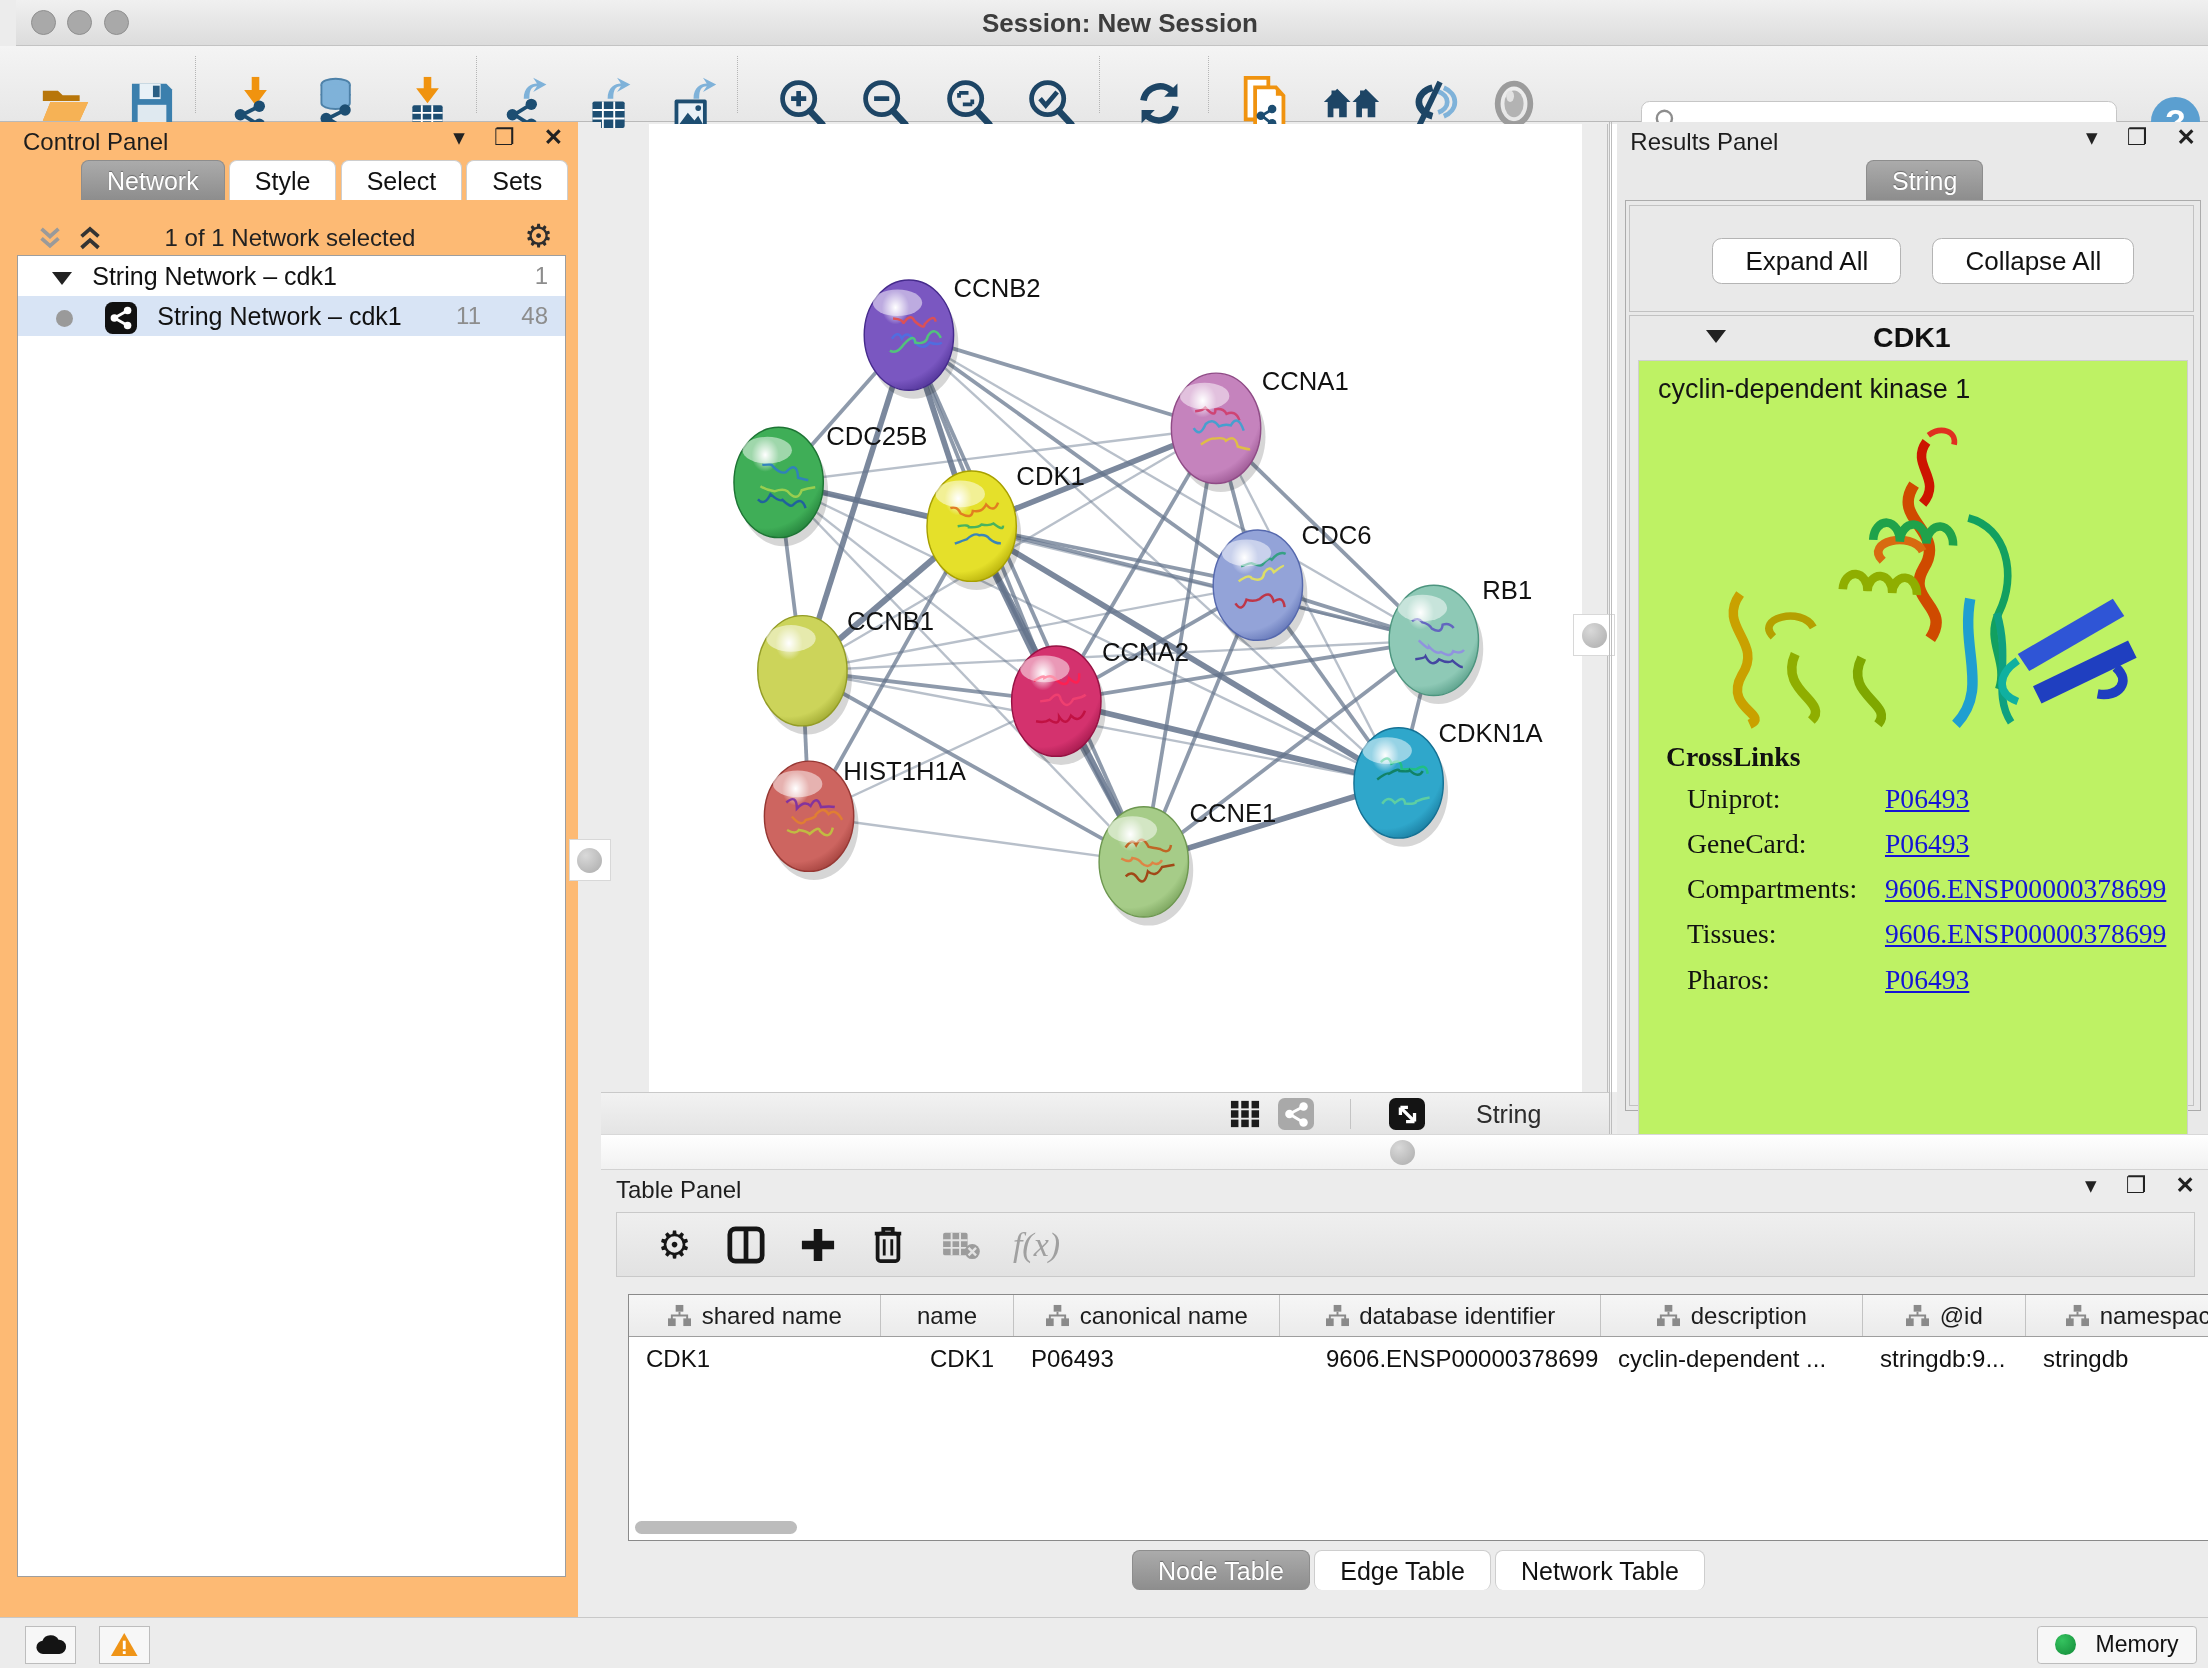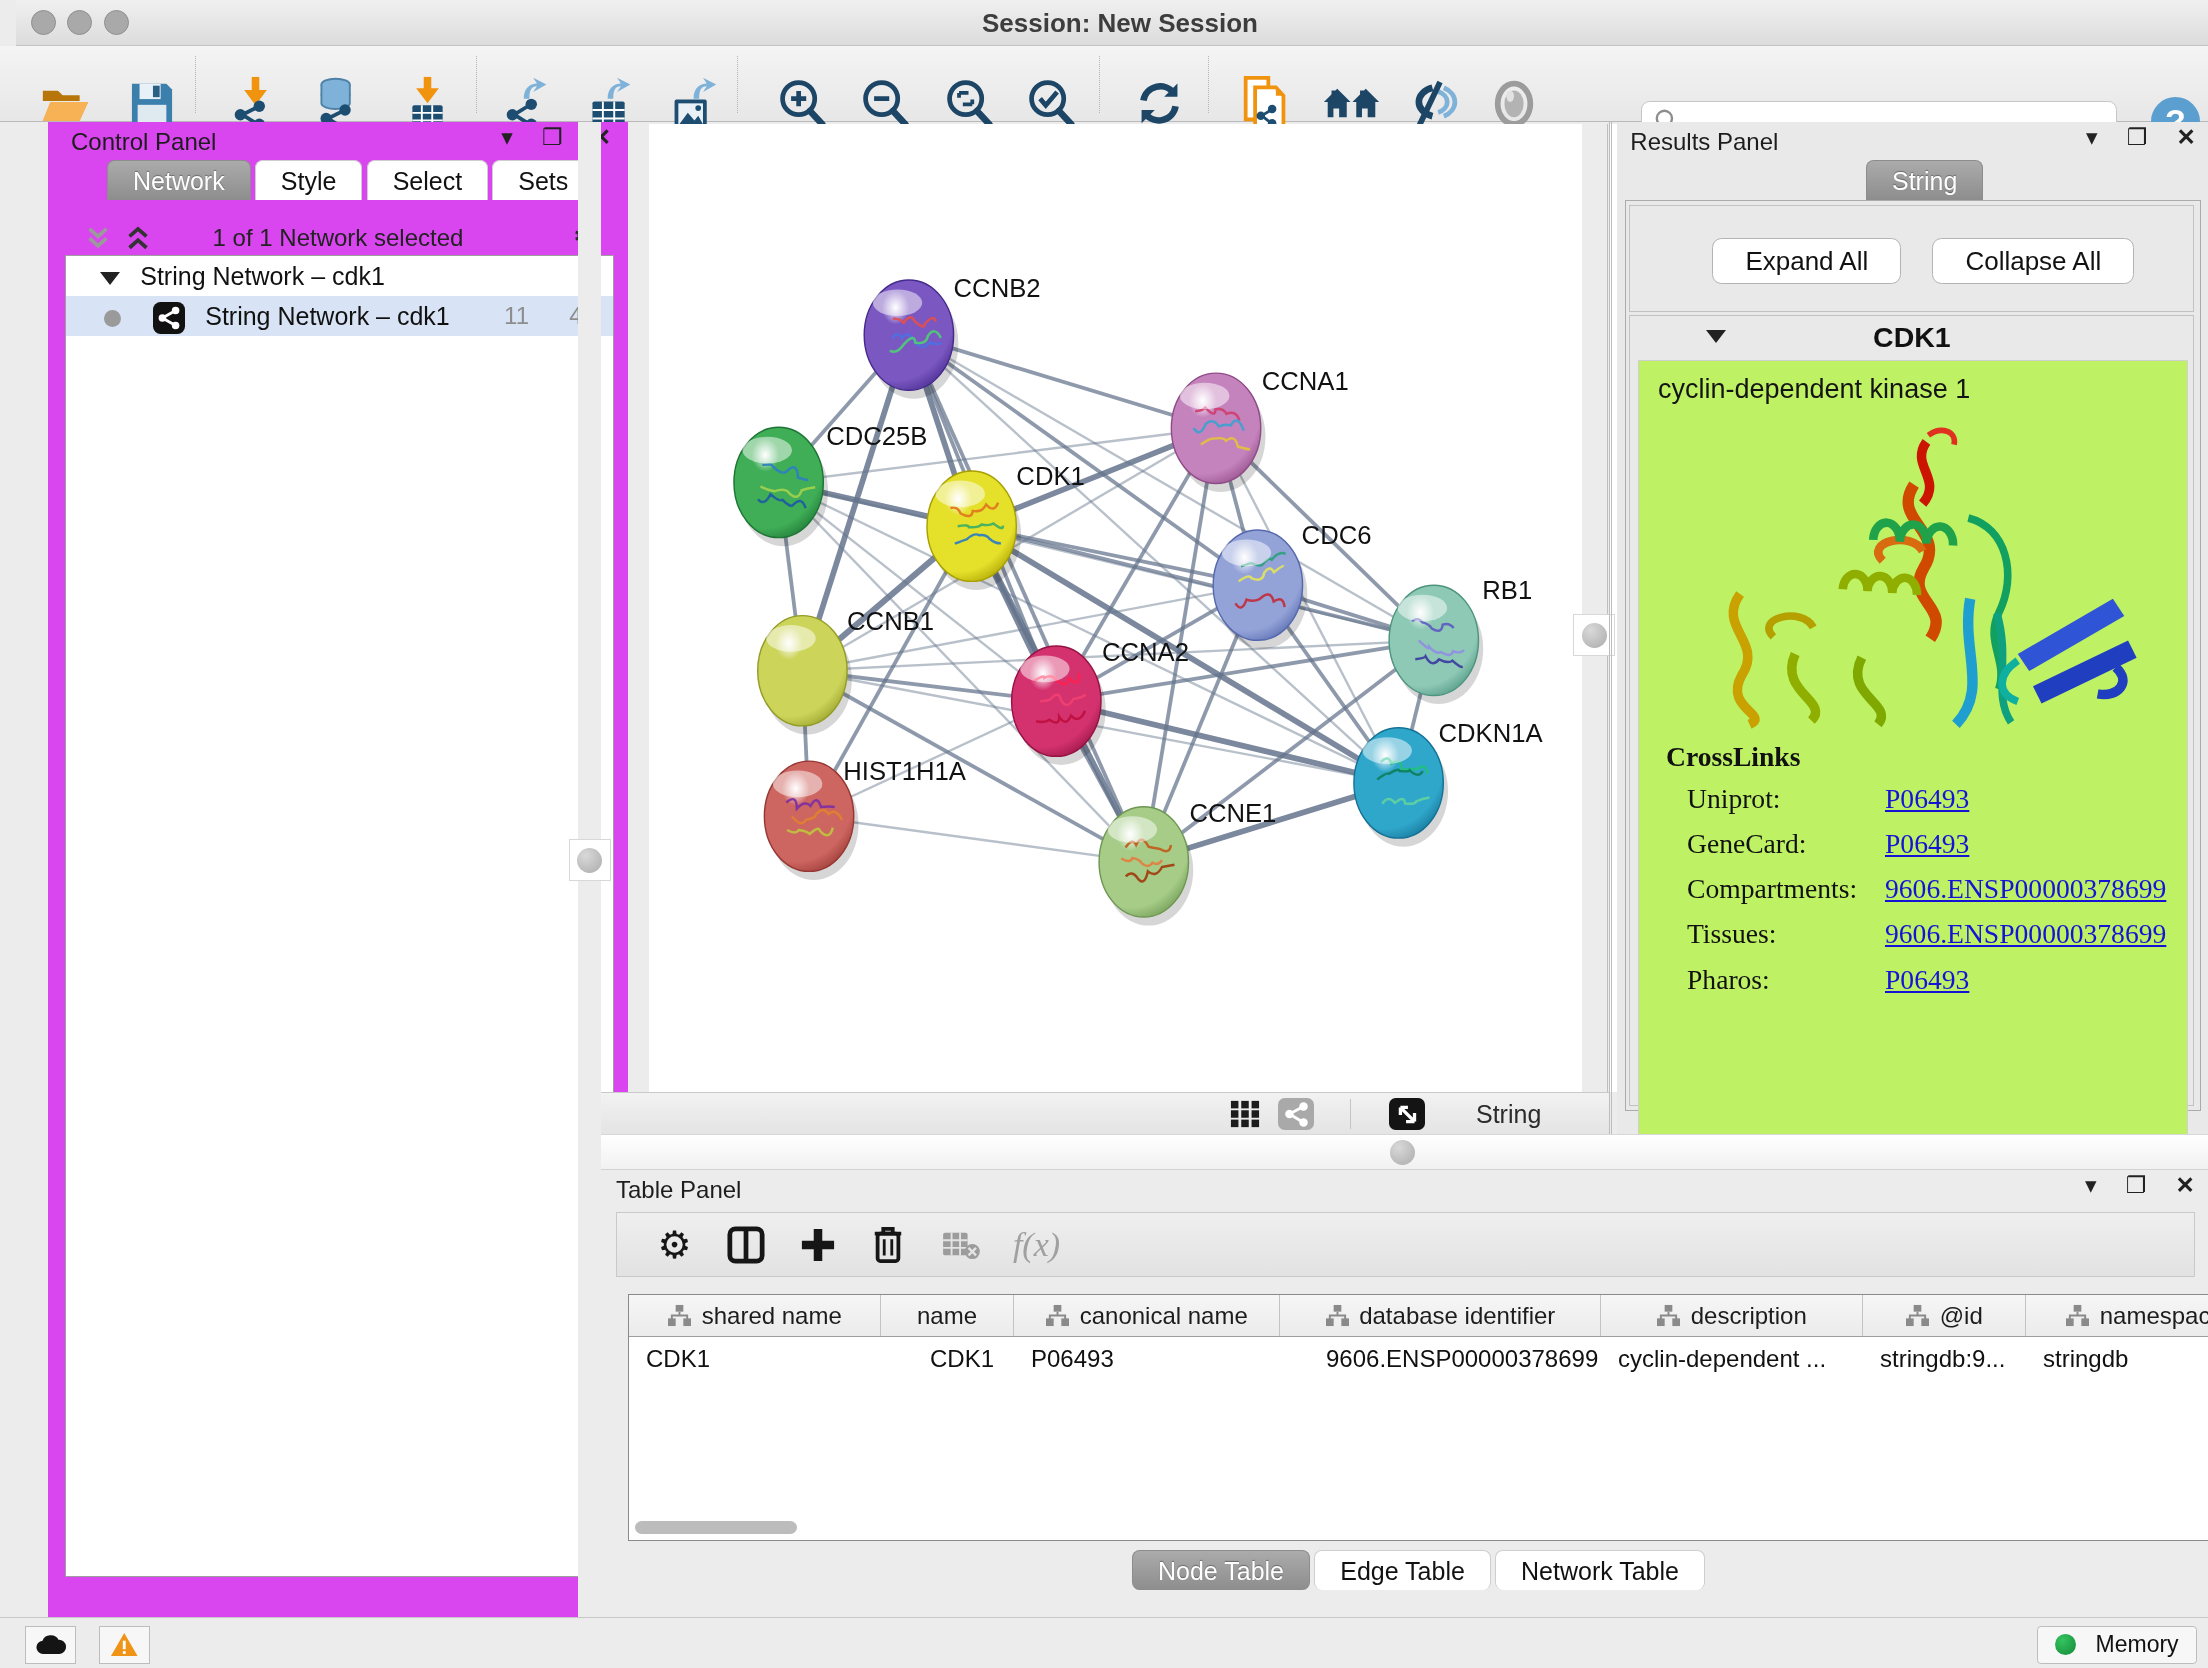--- a/index.html
+++ b/index.html
@@ -29,22 +29,22 @@
 
   
   .panel-title { font-size:24px; color:#1d1d1d; }
   .panel-ctrl { font-size:23px; color:#222; display:inline-block; margin-left:25px; }
   .tab { display:inline-block; height:40px; line-height:40px; padding:0 25px; font-size:25px;
     background:#fff; border:1px solid #cecece; border-bottom:none; border-radius:7.6px 7.6px 0 0; color:#111; }
   .tab.sel { background:linear-gradient(#ababab,#8d8d8d); color:#fff; border-color:#8d8d8d;
     text-shadow:0 -1px 1px rgba(0,0,0,.35); }
 
   
-  #control-panel { position:absolute; left:0; top:122px; width:580px; height:1495px; background:#d946ef;margin-left:48px; }
-  #cp-tabs { position:absolute; left:59px; top:38px; }
+  #control-panel { position:absolute; left:0; top:122px; width:580px; height:1495px; background:#fdba74; }
+  #cp-tabs { position:absolute; left:81px; top:38px; }
   #cp-status { position:absolute; left:0; top:95px; width:580px; height:42px; }
   #cp-status .txt { position:absolute; left:0; top:0; width:100%; text-align:center;
     font-size:24px; color:#222; line-height:42px; }
   #cp-tree { position:absolute; left:17px; top:133px; width:549px; height:1322px;
     background:#fff; border:1px solid #9e9e9e; }
   .tree-row { position:relative; height:40px; line-height:40px; font-size:25px; color:#111; }
   .tree-count { position:absolute; font-size:24px; color:#8d8d8d; }
   #tree-row-network { background:#d8e4f5; }
   .share-badge { display:inline-block; width:32px; height:32px; background:#111; border-radius:7.6px;
     vertical-align:middle; position:relative; }

